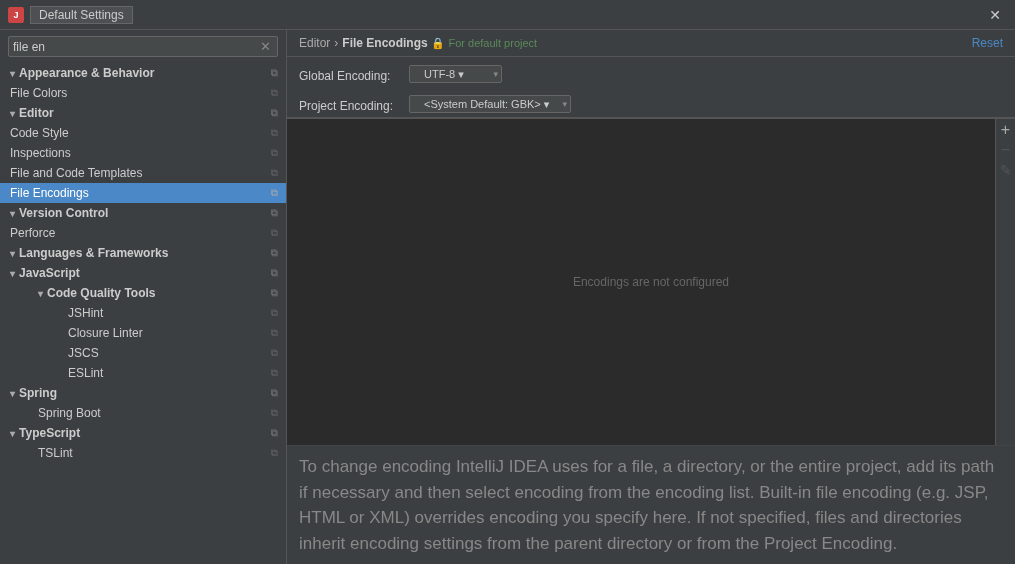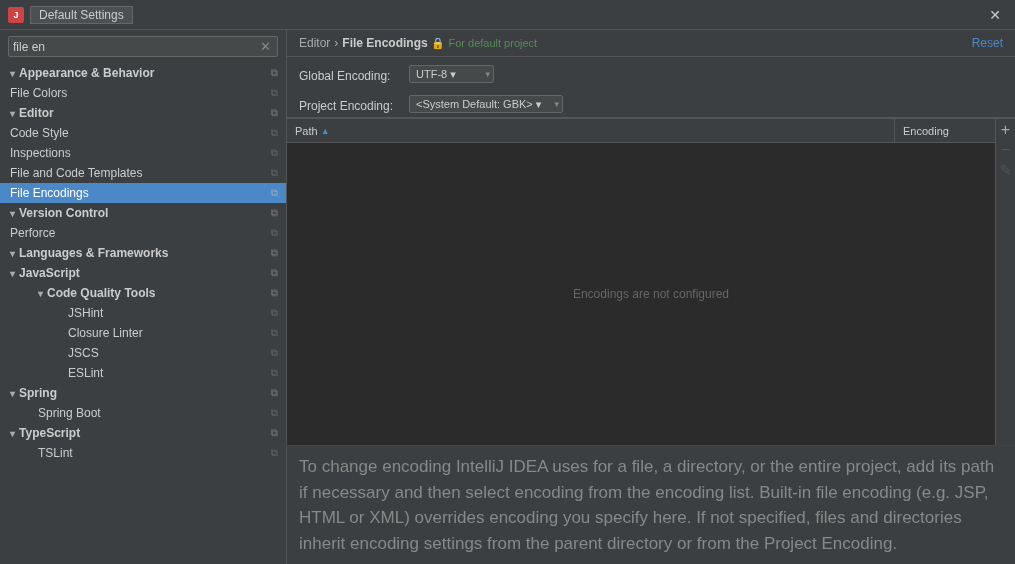--- a/index.html
+++ b/index.html
@@ -160,21 +160,21 @@
     .select-wrap {
       position: relative;
       display: inline-flex;
       align-items: center;
     }
     .select-wrap select {
       background: #45494a;
       border: 1px solid #666;
       color: #ccc;
       font-size: 11px;
-      padding: 2px 20px 2px 6px;
+      padding: 2px 20px 2px 14px;
       border-radius: 2px;
       appearance: none;
       cursor: pointer;
       outline: none;
     }
     .select-arrow {
       position: absolute;
       right: 4px;
       pointer-events: none;
       color: #888;
@@ -399,30 +399,20 @@
           <select>
             <option>&lt;System Default: GBK&gt; ▾</option>
             <option>UTF-8</option>
           </select>
           <span class="select-arrow">▾</span>
         </div>
       </div>
     </div>
 
     <div class="table-area">
-      <div class="table-header">
-        <div class="table-header-col path-col">
-          <span>Path</span>
-          <span style="color:#4a88c7;font-size:9px;">▲</span>
-        </div>
-        <div class="table-header-col enc-col">
-          <span>Encoding</span>
-        </div>
-        <div style="width:20px;"></div>
-      </div>
 
       <div class="table-body">
         <span>Encodings are not configured</span>
       </div>
 
       <div class="table-toolbar">
         <div class="table-toolbar-btn" style="color:#aaa;font-size:16px;">+</div>
         <div class="table-toolbar-btn disabled" style="font-size:16px;">−</div>
         <div class="table-toolbar-btn disabled">✎</div>
       </div>

